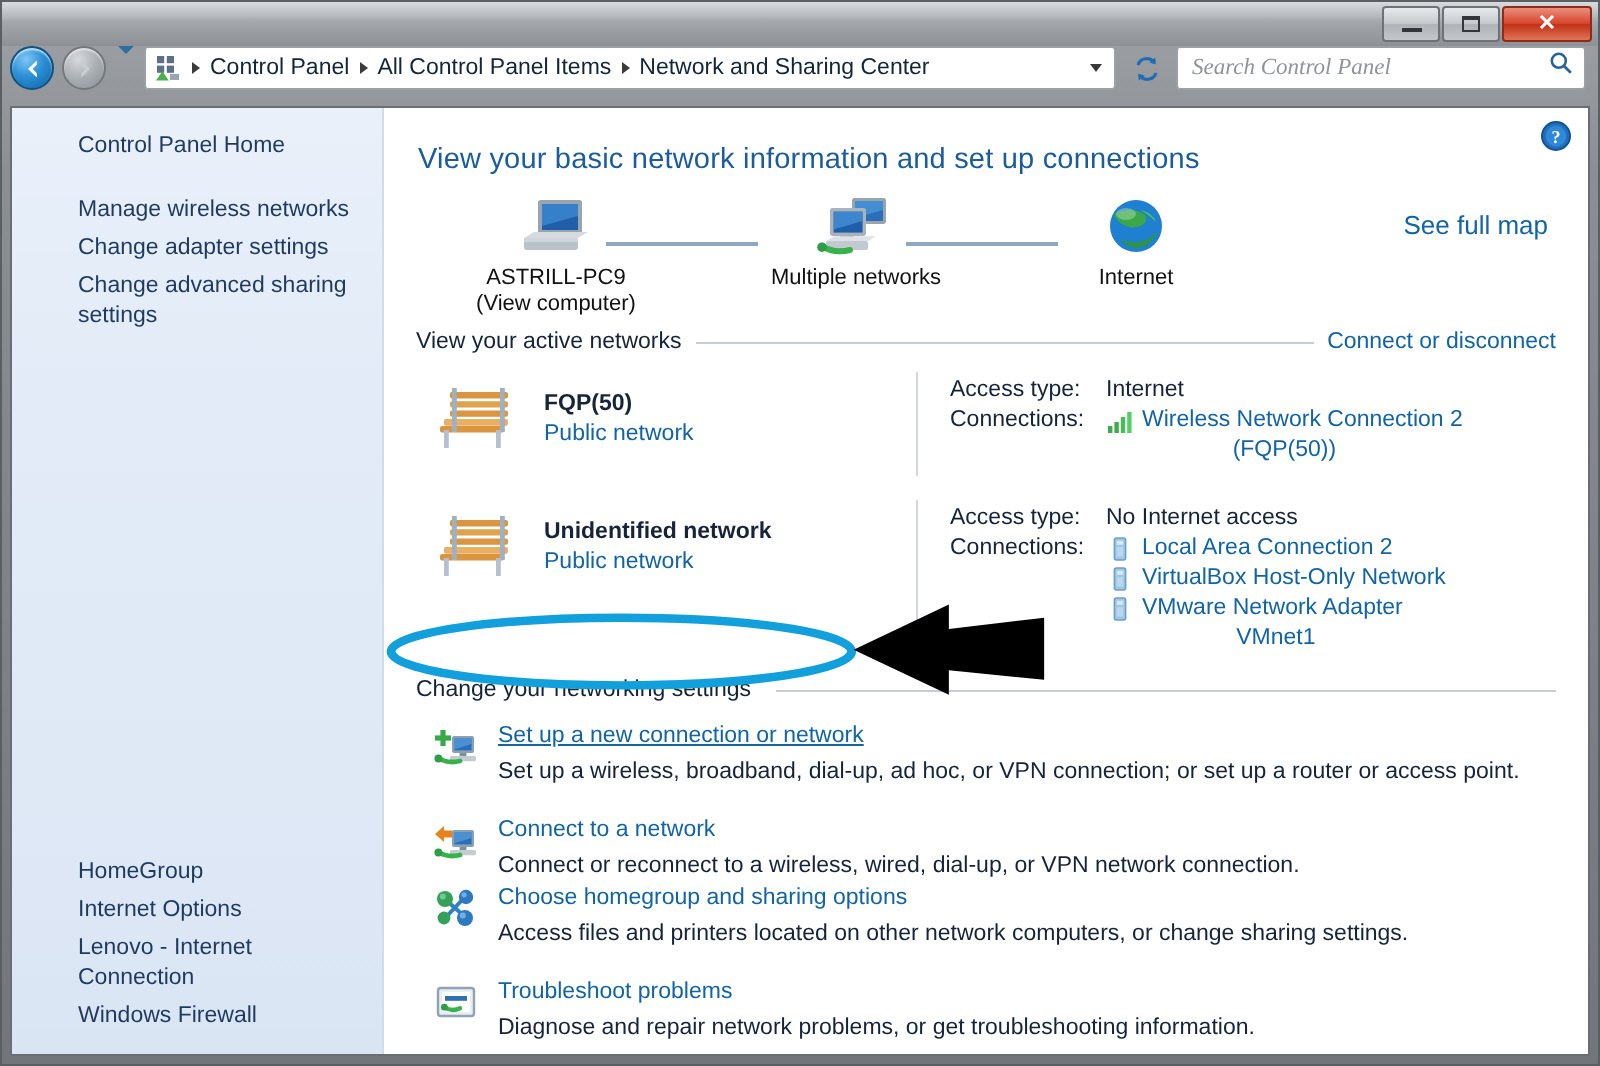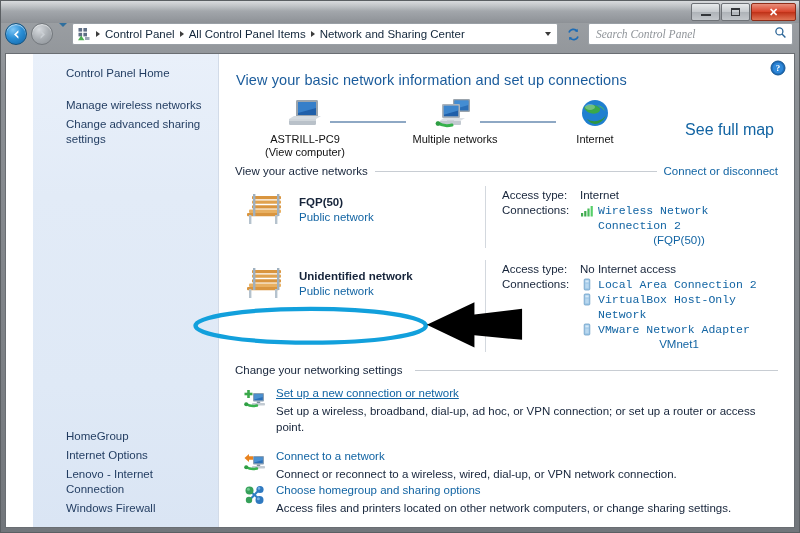--- a/index.html
+++ b/index.html
@@ -140,21 +140,20 @@
 
   
   #client {
     flex: 1 1 auto;
     margin: 0 4px 4px 4px;
     border: 1px solid #6a6e73;
     background: #ffffff;
     display: flex;
     overflow: hidden;
     position: relative;
-    padding-left: 27px;
   }
 
   
   #sidebar {
     flex: 0 0 186px;
     background: linear-gradient(180deg, #e9f0fa 0%, #e2ebf7 30%, #dfe9f6 70%, #dae5f4 100%);
     border-right: 1px solid #d2dbe8;
     position: relative;
     padding: 10px 0 0 0;
     display: flex; flex-direction: column;
@@ -201,22 +200,22 @@
   .node {
     position: absolute;
     text-align: center;
     font-size: 11px; color: #111;
     width: 120px;
   }
   .node .nlabel { margin-top: 2px; line-height: 13px; }
   .node .nlabel2 { line-height: 13px; }
   .node .nicon { height: 34px; display:flex;align-items:flex-end;justify-content:center; }
   .maplink {
-    position: absolute; right: 4px; top: 24px;
-    font-size: 16px; color: #1264a3; cursor: default;
+    position: absolute; right: 4px; top: 8px;
+    font-size: 13px; color: #1264a3; cursor: default;
   }
   .wire {
     position: absolute; height: 2px;
     background: #8ea8c4;
     top: 24px;
   }
 
   
   .sec-head {
     display: flex; align-items: center;
@@ -247,21 +246,21 @@
     border-left: 1px solid #d3d8de;
     padding-left: 16px;
     padding-top: 2px;
   }
   .kv { display:flex; font-size:11.5px; line-height:15px; }
   .kv .k { flex: 0 0 78px; color:#16243a; }
   .kv .v { color:#16243a; }
   .conn-list { display:flex; font-size:11.5px; line-height:15px; }
   .conn-list .k { flex:0 0 78px; color:#16243a; }
   .conn-items { display:flex; flex-direction:column; }
-  .conn-item { display:flex; align-items:flex-start; gap:4px; line-height:15px;font-family:Liberation Mono, monospace; }
+  .conn-item { display:flex; align-items:flex-start; gap:4px; line-height:15px; }
   .conn-item .ci-icon { flex:0 0 14px; height:14px; margin-top:1px; }
   .conn-item .ci-text { font-size:11.5px; color:#1264a3; cursor:default; }
   .conn-cont { font-size:11.5px; color:#1264a3; padding-left:18px; line-height:15px;text-align:center; }
 
   
   .task {
     display: flex;
     margin-top: 9px;
     padding-left: 8px;
     gap: 9px;
@@ -359,20 +358,21 @@
         </svg>
       </span>
     </div>
   </div>
 
   <div id="client">
 
     <div id="sidebar">
       <div class="side-link home">Control Panel Home</div>
       <div class="side-link">Manage wireless networks</div>
+      <div class="side-link">Change adapter settings</div>
       <div class="side-link">Change advanced sharing settings</div>
 
       <div class="side-gap"></div>
 
       <div id="sidebar-bottom">
         <div class="side-link">HomeGroup</div>
         <div class="side-link">Internet Options</div>
         <div class="side-link">Lenovo - Internet Connection</div>
         <div class="side-link">Windows Firewall</div>
       </div>

